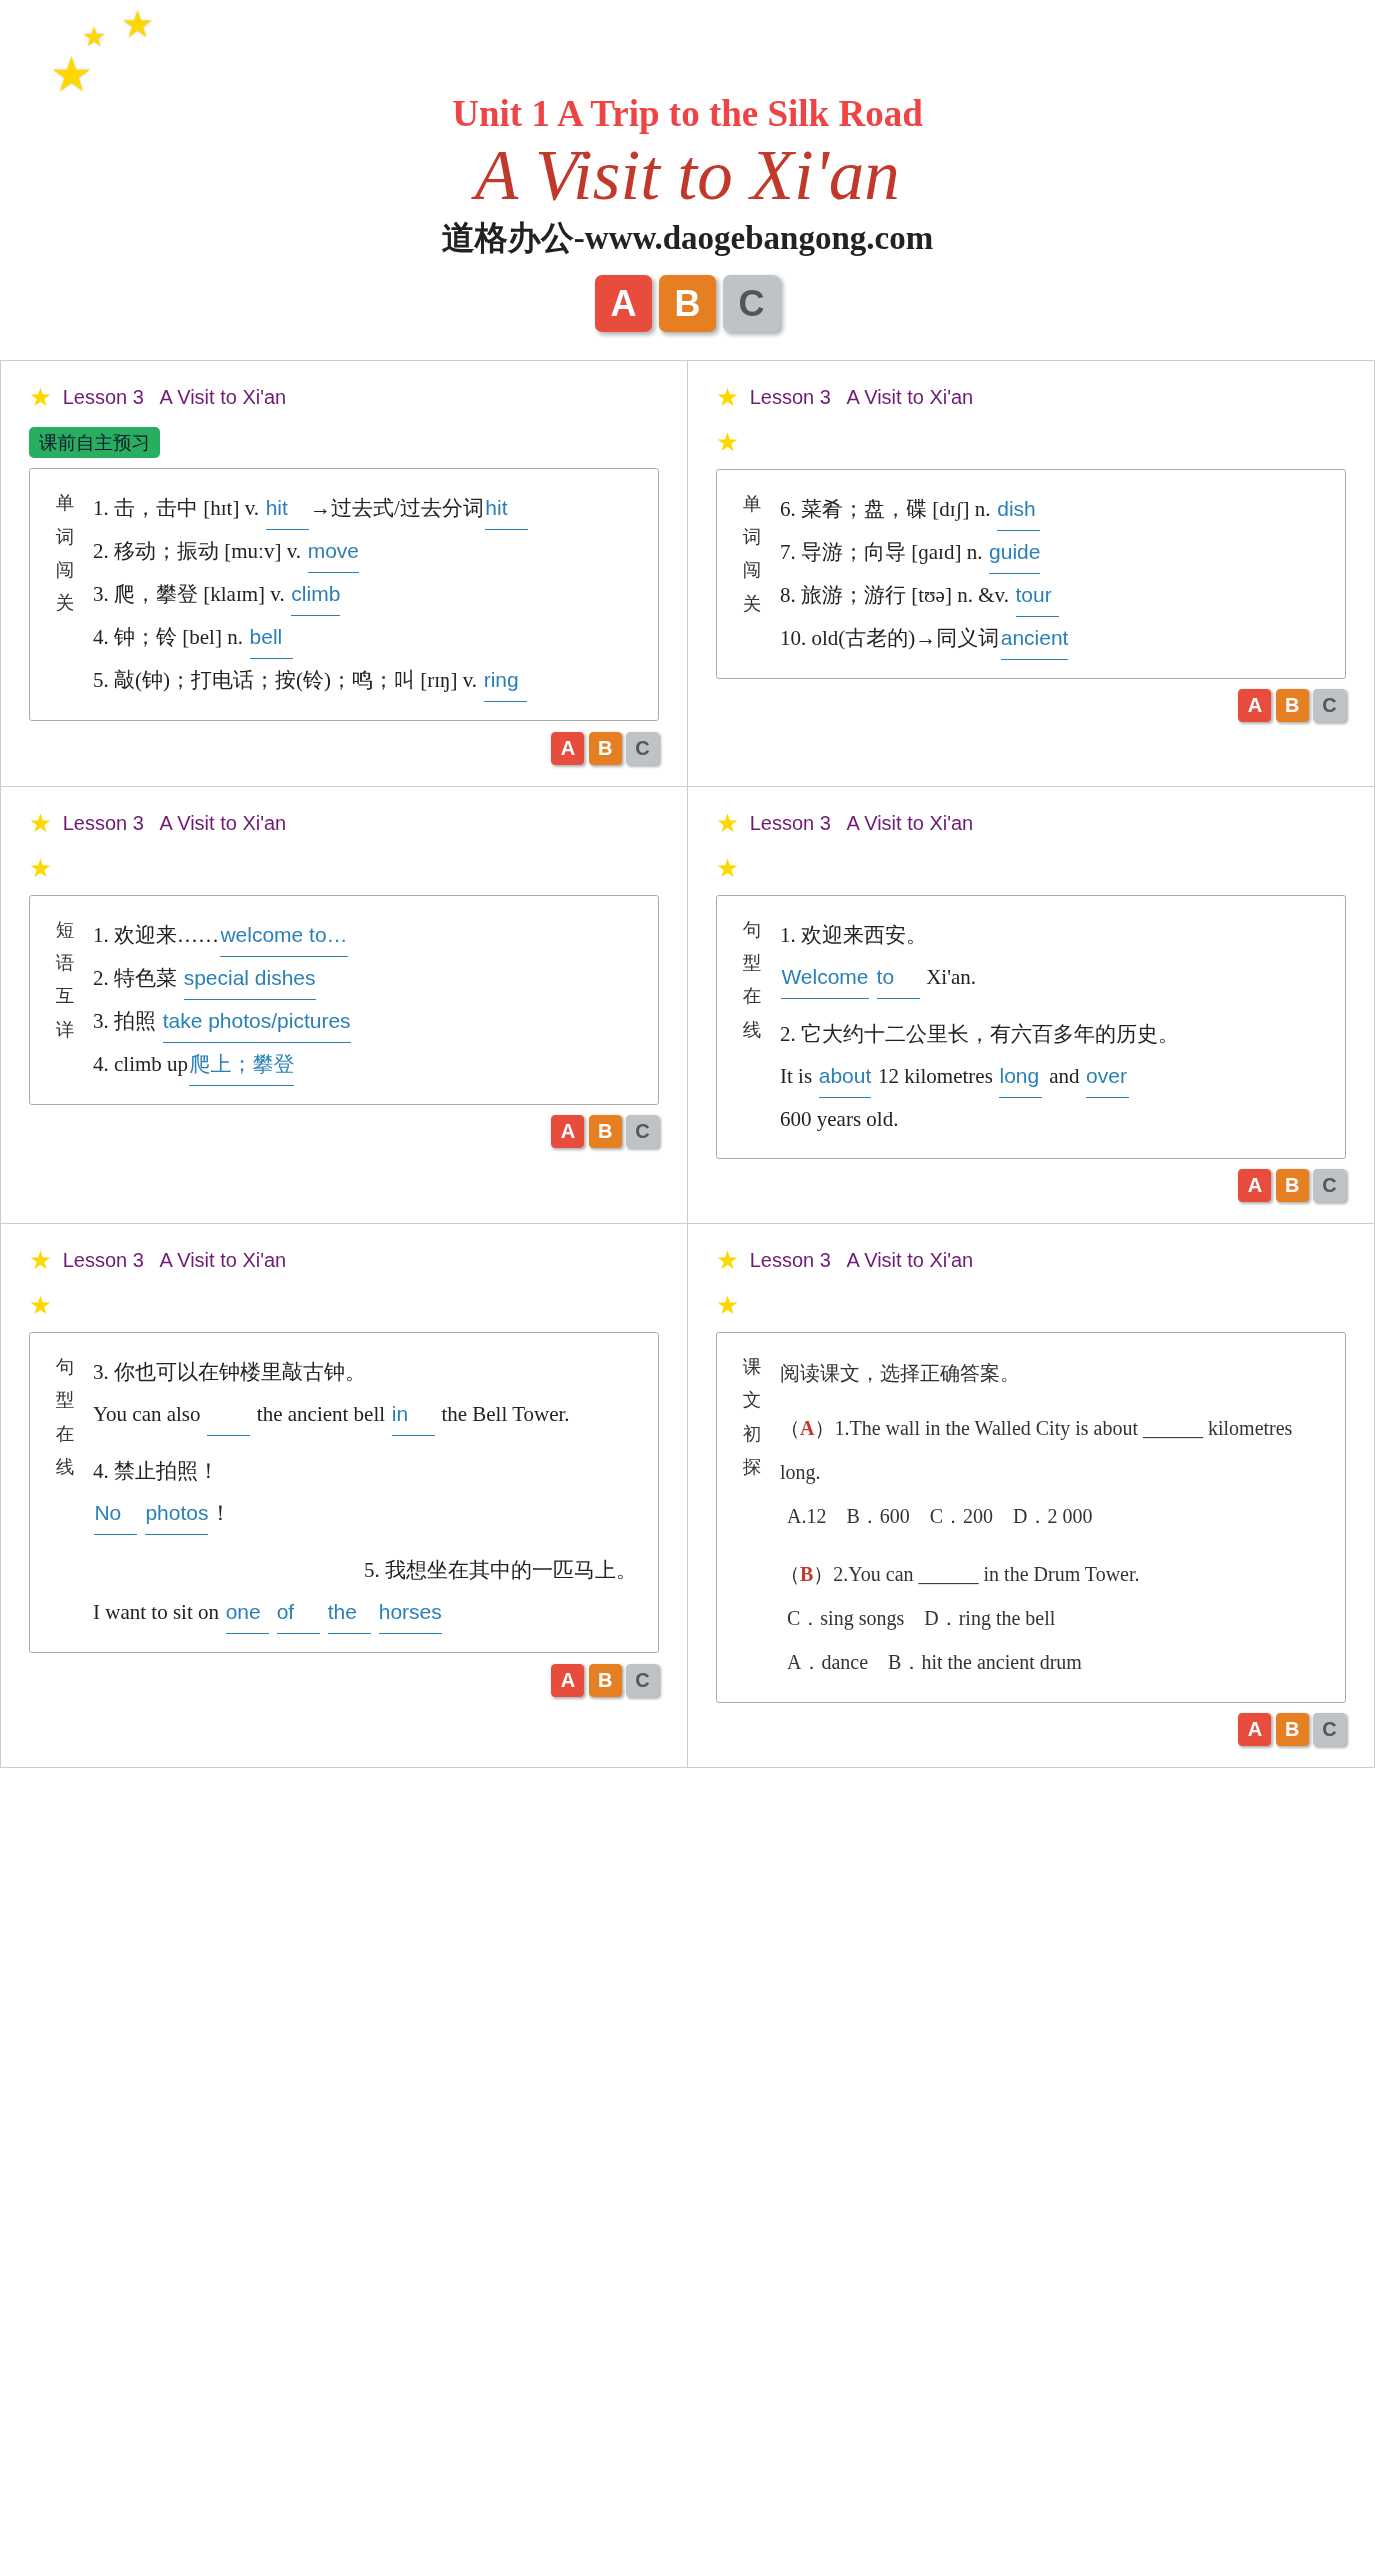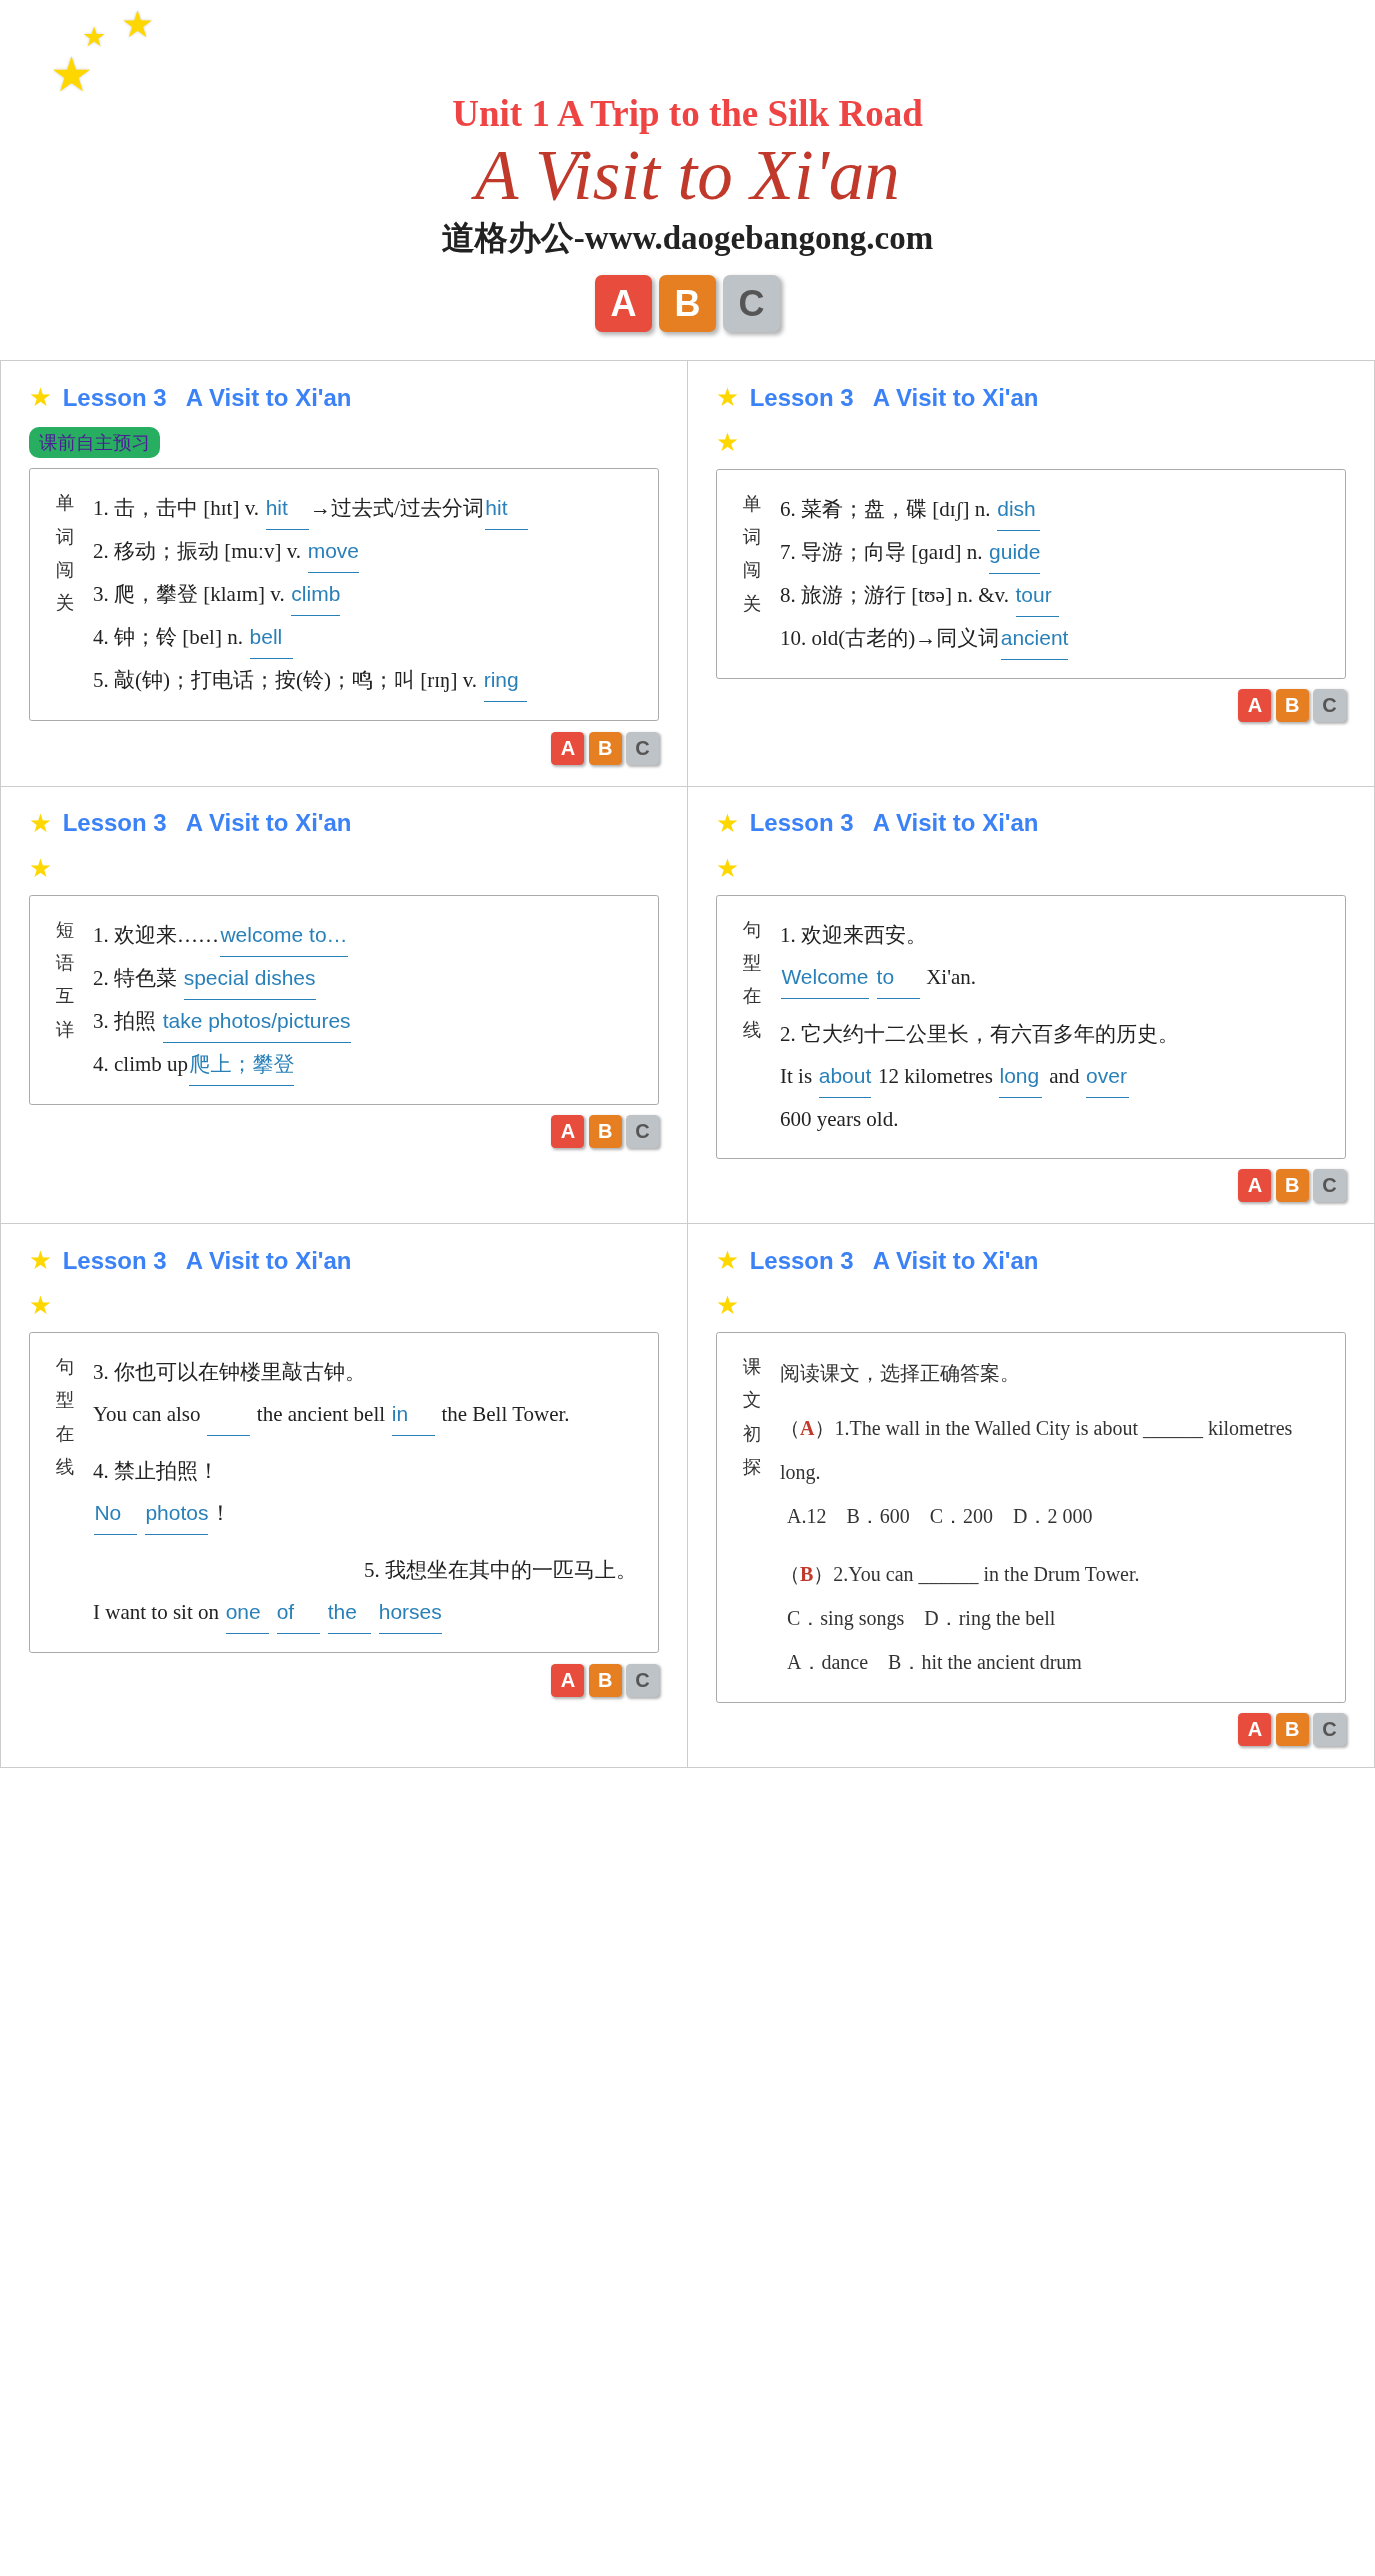--- a/index.html
+++ b/index.html
@@ -103,34 +103,34 @@
       display: flex;
       align-items: center;
       gap: 10.7px;
       margin-bottom: 14px;
     }
     .lesson-star {
       font-size: 25.6px;
       color: gold;
     }
     .lesson-label {
-      font-size: 24px;
-      font-weight: bold;
-      color: #3b82f6;
+      font-size: 20px;
+      font-weight: normal;
+      color: #701a75;
       font-family: Arial, sans-serif;
     }
 
     
     .tag {
       display: inline-block;
       background: #27ae60;
-      color: #4c1d95;
+      color: #0f172a;
       font-size: 18.5px;
       padding: 2.8px 10px;
-      border-radius: 10px;
+      border-radius: 5px;
       margin-bottom: 10.7px;
     }
 
     
     .content-box {
       border: 1.1px solid #aaa;
       border-radius: 2.8px;
       padding: 18px 21px;
       font-size: 21px;
       line-height: 2;

